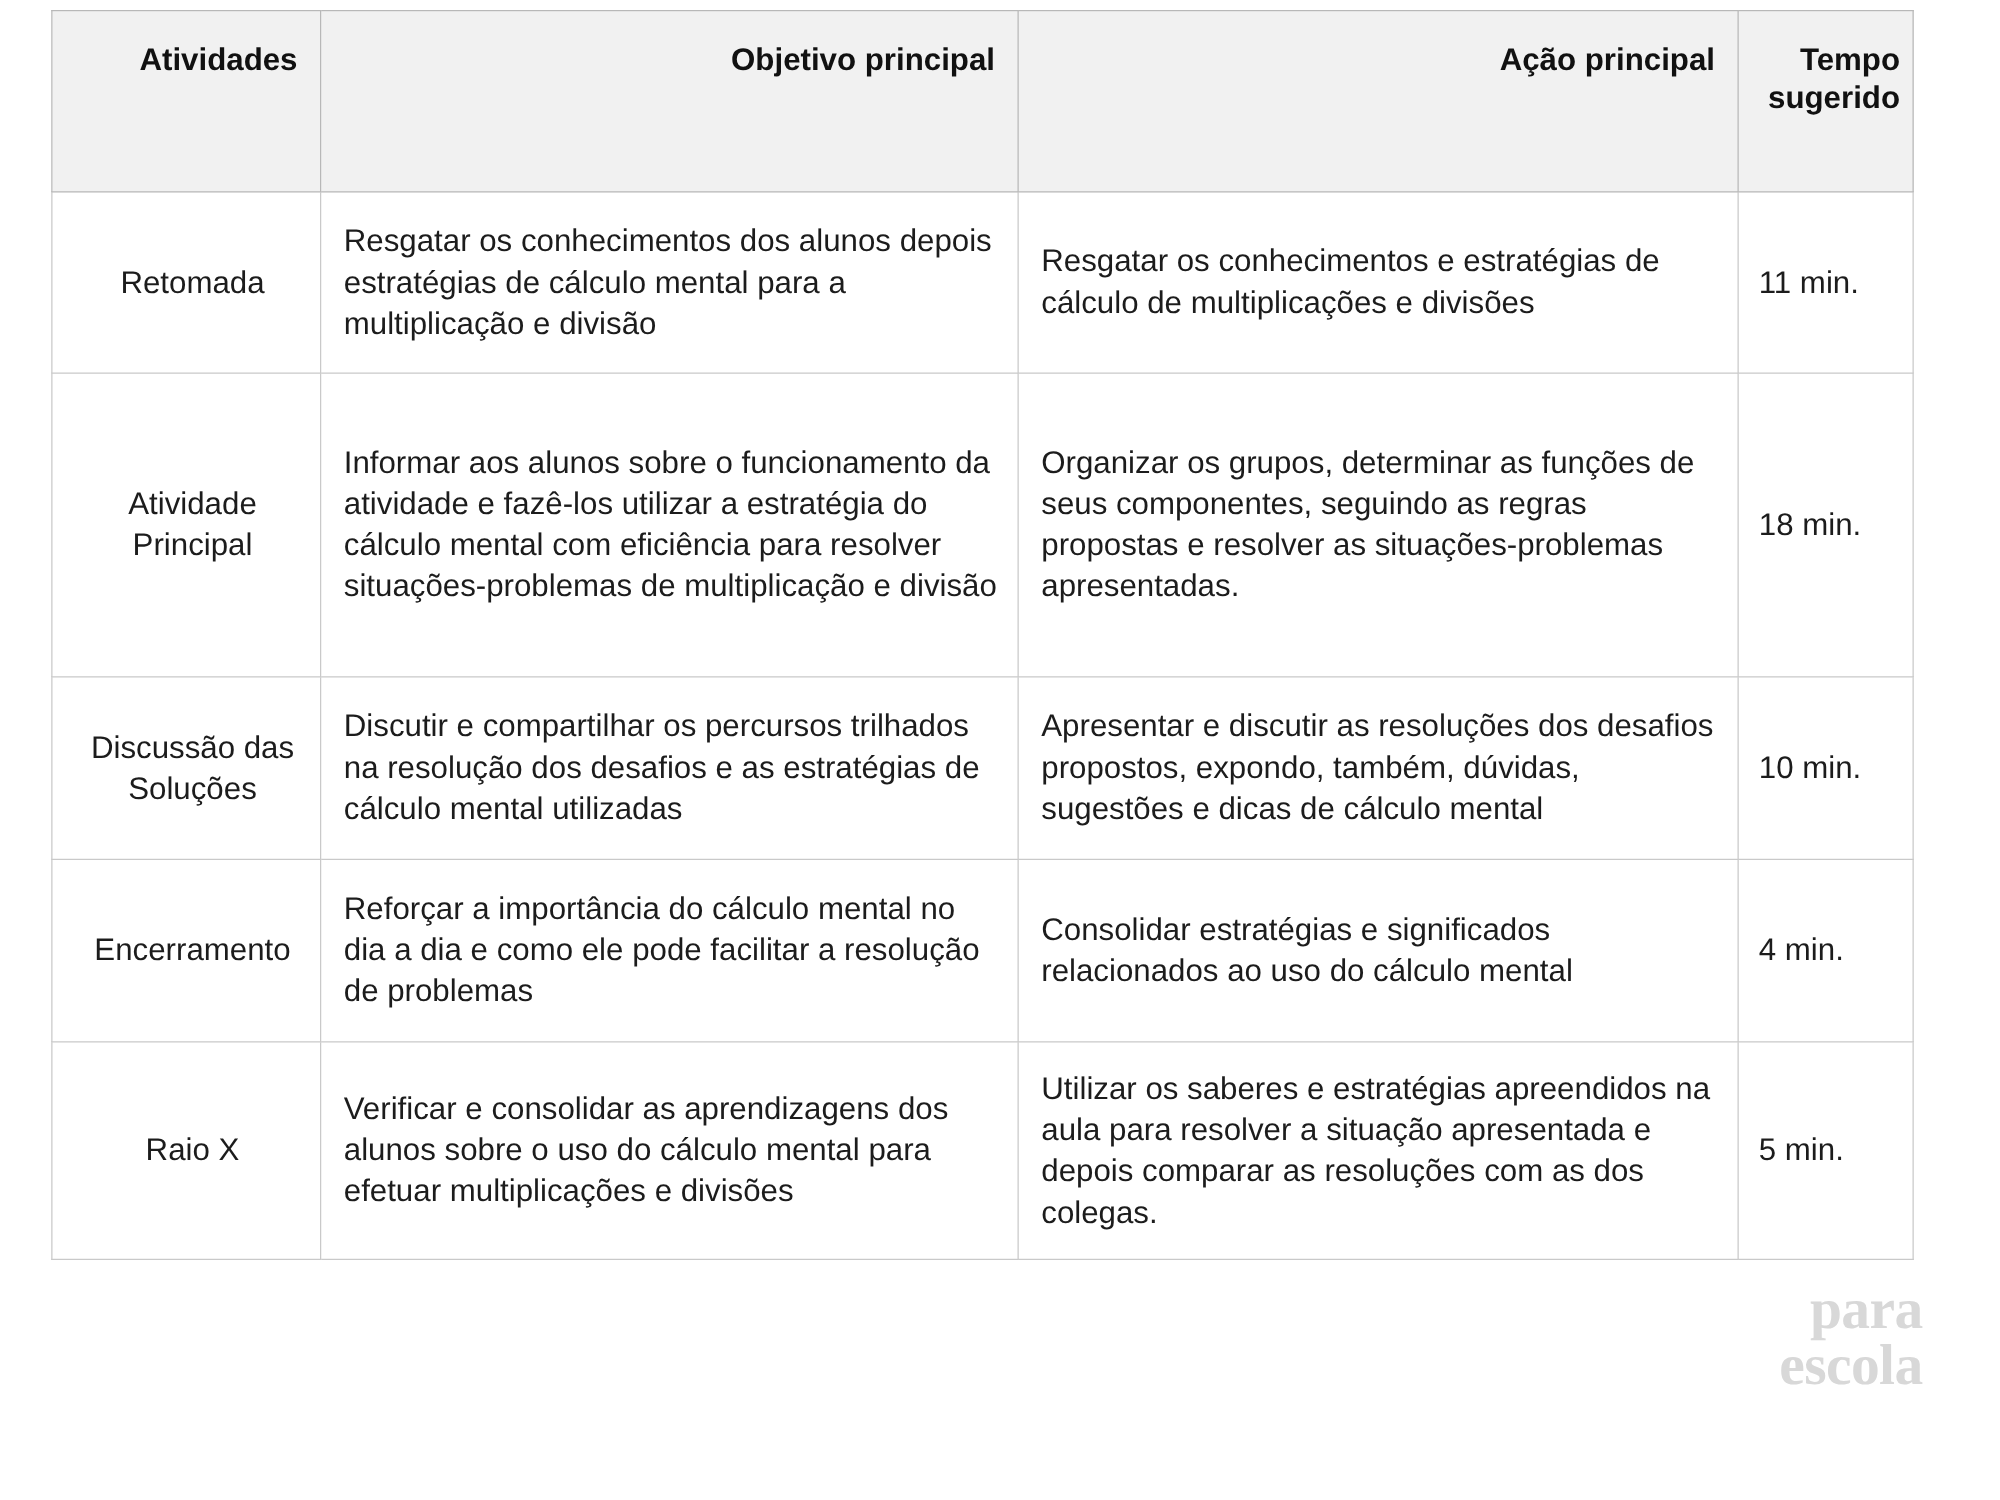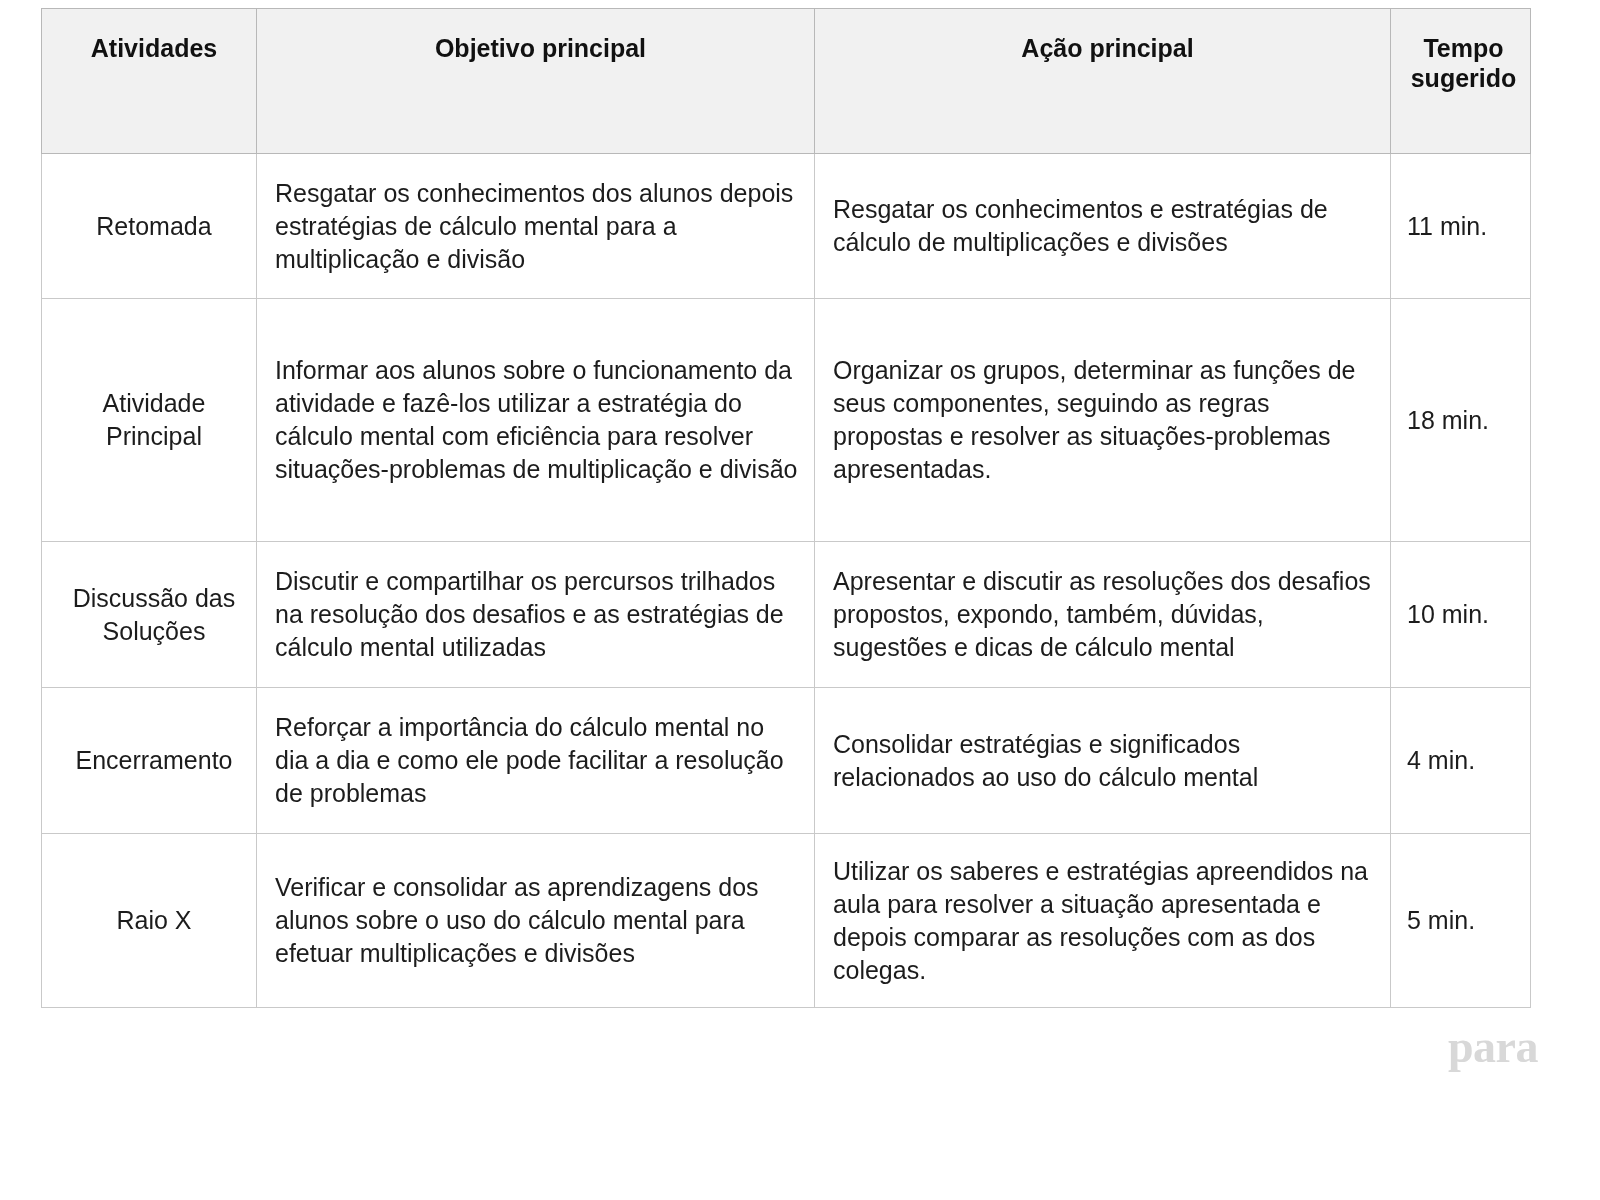--- a/index.html
+++ b/index.html
@@ -39,21 +39,21 @@
   }
 
   table.activity-table col.c-atividades { width: 215px; }
   table.activity-table col.c-objetivo   { width: 558px; }
   table.activity-table col.c-acao       { width: 576px; }
   table.activity-table col.c-tempo      { width: 140px; }
 
   table.activity-table thead th {
     background: #f1f1f1;
     border: 1px solid #b8b8b8;
-    text-align: center;
+    text-align: right;
     vertical-align: top;
     font-weight: bold;
     font-size: 25px;
     line-height: 1.2;
     color: #111111;
     padding: 24px 18px 60px 28px;
   }
 
   table.activity-table thead th.th-tempo {
     padding-left: 16px;
@@ -162,15 +162,16 @@
           <td class="cell-objetivo">Verificar e consolidar as aprendizagens dos alunos sobre o uso do cálculo mental para efetuar multiplicações e divisões</td>
           <td class="cell-acao">Utilizar os saberes e estratégias apreendidos na aula para resolver a situação apresentada e depois comparar as resoluções com as dos colegas.</td>
           <td class="cell-tempo">5 min.</td>
         </tr>
       </tbody>
     </table>
   </div>
 
   <div class="logo">
     <span class="logo-line">para</span>
+    <span class="logo-line">escola</span>
   </div>
 
 </div>
 
 </body></html>

